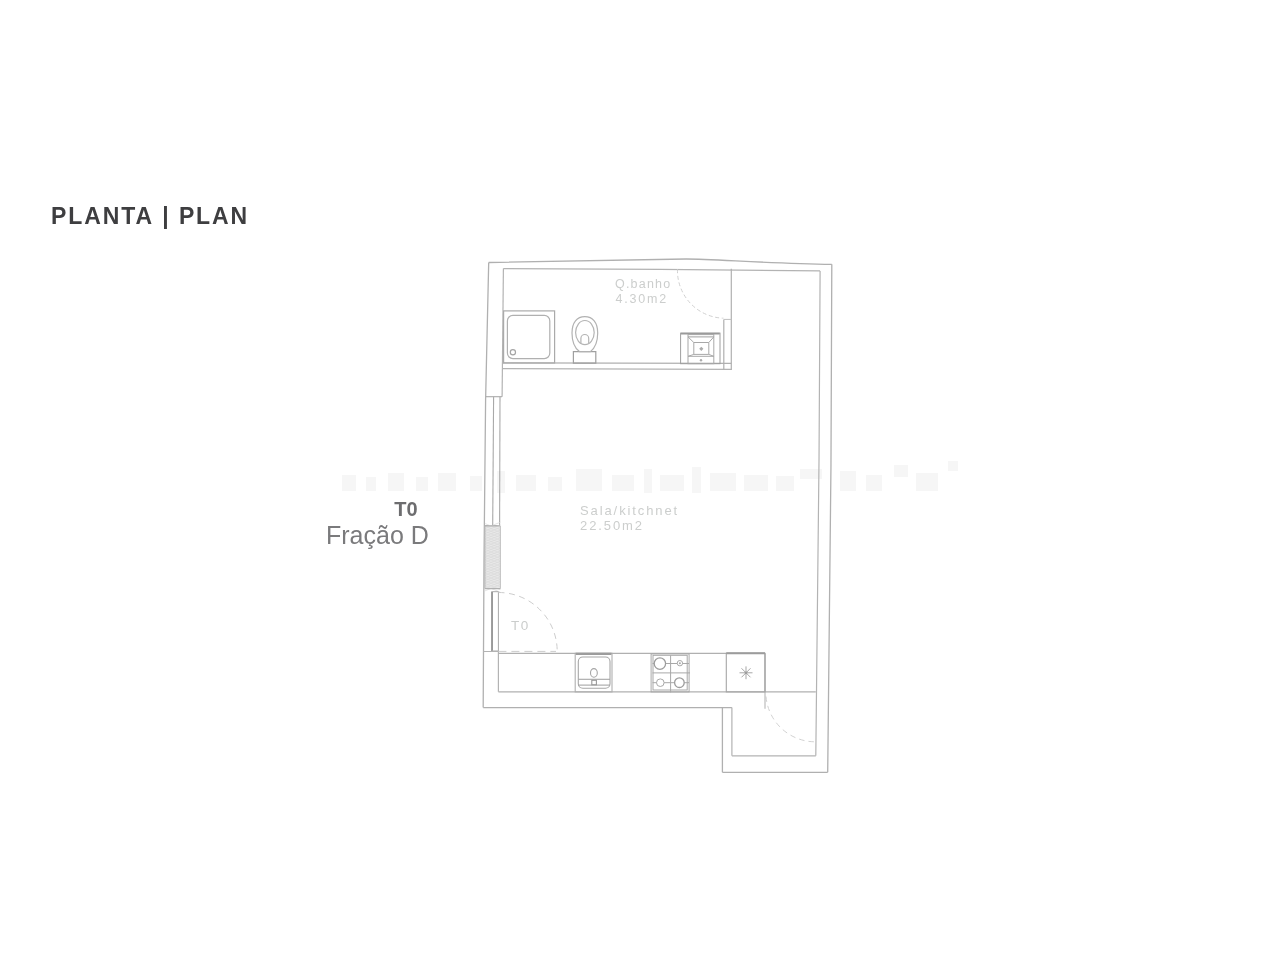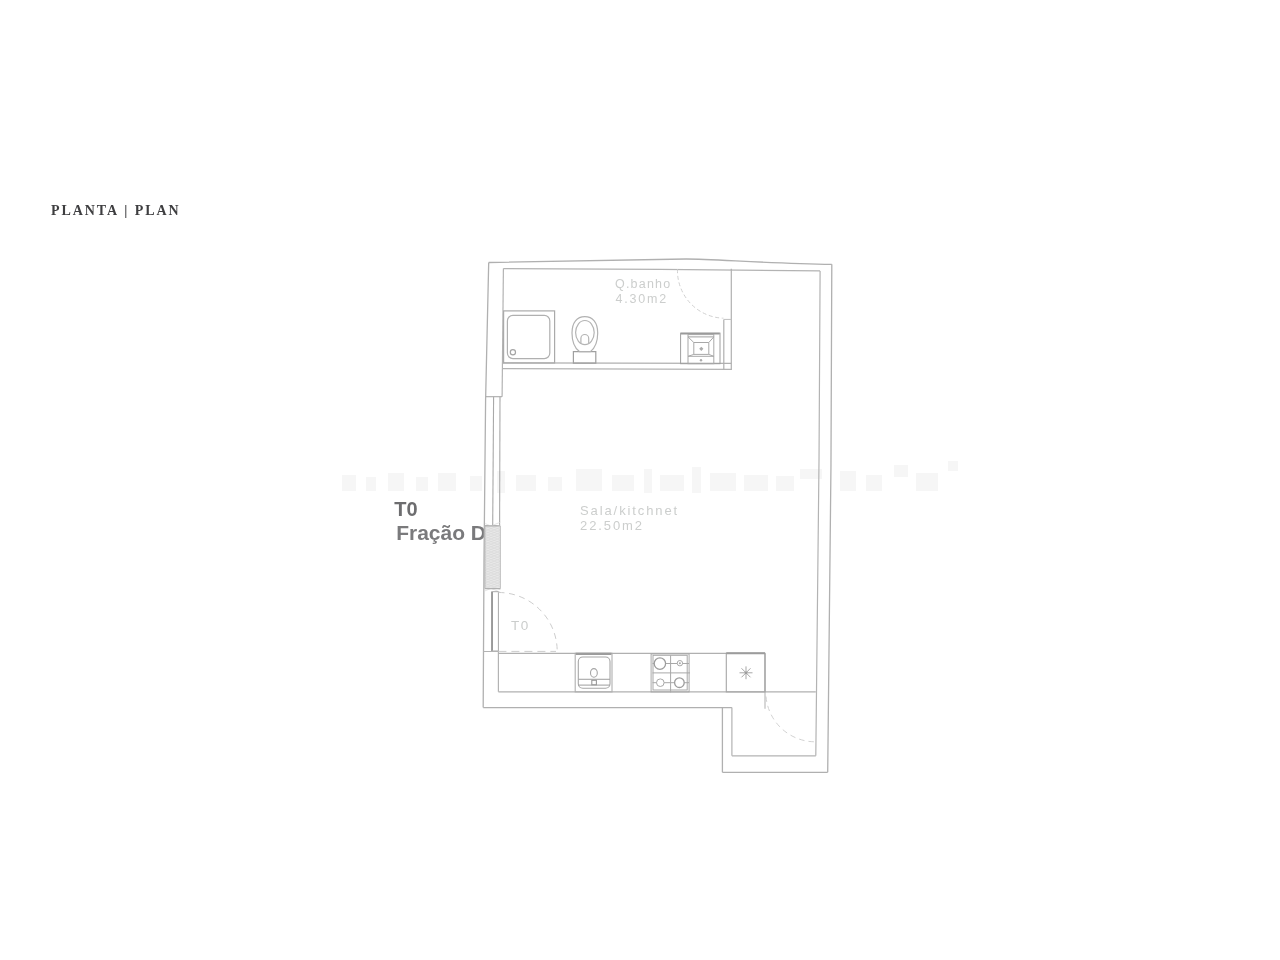--- a/index.html
+++ b/index.html
@@ -4,25 +4,25 @@
 <style>
   html,body{margin:0;padding:0;background:#ffffff;}
   #page{position:relative;width:1280px;height:960px;background:rgba(255,255,255,0.99);overflow:hidden;transform:translateZ(0);
         font-family:"Liberation Sans", sans-serif;}
   .abs{position:absolute;}
 </style>
 </head>
 <body>
 <div id="page">
 
-  <div class="abs" style="left:51px;top:203px;font-size:14px;font-weight:600;letter-spacing:1.9px;color:#3e3e40;font-family:Liberation Serif, serif;">PLANTA&nbsp;|&nbsp;PLAN</div>
+  <div class="abs" style="left:51px;top:203px;font-size:23px;font-weight:600;letter-spacing:1.9px;color:#3e3e40;">PLANTA&nbsp;|&nbsp;PLAN</div>
 
   <div class="abs" style="left:326px;top:498px;width:160px;text-align:center;font-size:20px;font-weight:700;color:#6d6d6f;">T0</div>
 
-  <div class="abs" style="left:326px;top:521px;width:160px;text-align:right;font-size:21px;font-weight:700;color:#7a7a7c;">Fração D</div>
+  <div class="abs" style="left:326px;top:521px;width:160px;text-align:left;font-size:25px;font-weight:400;color:#7a7a7c;">Fração D</div>
 
   <svg class="abs" style="left:0;top:0;filter:blur(0.3px);" width="1280" height="960" viewBox="0 0 1280 960" fill="none">
 
     <g fill="#000000" opacity="0.035">
       <rect x="342" y="475" width="14" height="16"></rect>
       <rect x="366" y="477" width="10" height="14"></rect>
       <rect x="388" y="473" width="16" height="18"></rect>
       <rect x="416" y="477" width="12" height="14"></rect>
       <rect x="438" y="473" width="18" height="18"></rect>
       <rect x="470" y="476" width="12" height="15"></rect>

